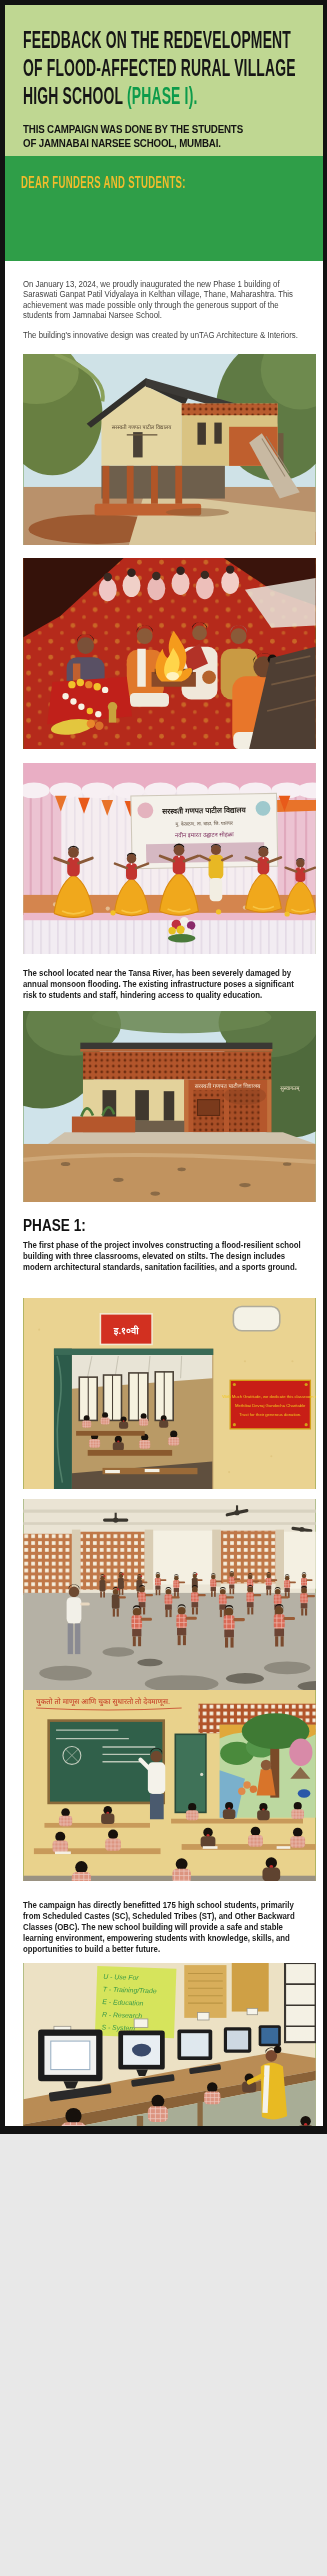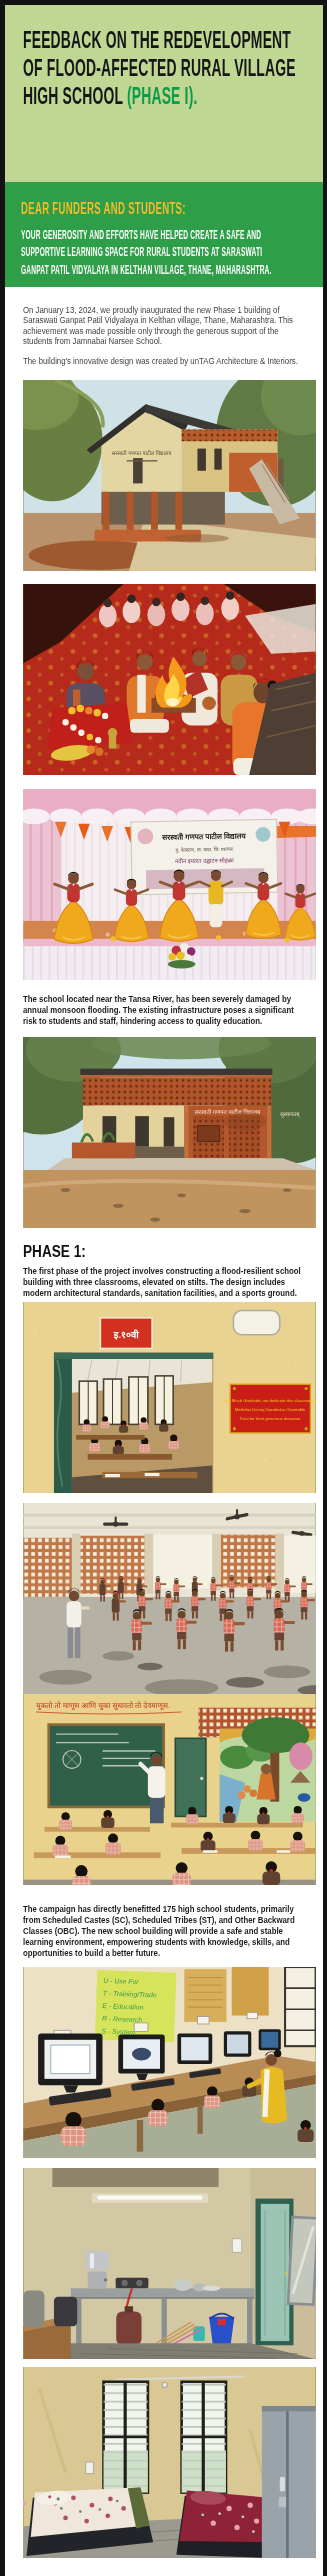--- a/index.html
+++ b/index.html
@@ -1,35 +1,35 @@
 <!DOCTYPE html>
 <html style="font-size:8.5px"><head>
 <meta charset="utf-8">
 <style>
   html,body{margin:0;padding:0;background:#e8e8e8;}
   .page{width:328px;margin:0 auto;background:#121212;font-family:"Liberation Sans",sans-serif;}
   .frame{padding:5.3px 5.3px 7.4px 5.3px;}
   .inner{background:#ffffff;}
   
-  .header{background:#bfd792;padding:21px 17.4px 0 17.4px;height:177px;box-sizing:border-box;overflow:hidden;}
+  .header{background:#bfd792;padding:21px 17.4px 0 17.4px;height:151px;box-sizing:border-box;overflow:hidden;}
   .title-line{display:block;font-weight:bold;font-size:24px;line-height:28px;color:#161616;
     transform:scaleX(0.58);transform-origin:0 50%;white-space:nowrap;letter-spacing:0.3px;}
   .hl{color:#0d9b4b;}
   .subtitle{margin-top:11.6px;}
   .subtitle span{display:block;font-weight:bold;font-size:11.6px;line-height:14.3px;color:#141414;
     transform:scaleX(0.84);transform-origin:0 50%;white-space:nowrap;letter-spacing:-0.2px;}
   
   .banner{background:#2f9e48;height:105px;box-sizing:border-box;padding:18px 12px 0 16px;overflow:hidden;}
   .banner-heading{display:block;font-weight:bold;font-size:16px;line-height:18px;color:#f2bc2c;
     transform:scaleX(0.60);transform-origin:0 50%;white-space:nowrap;letter-spacing:0.5px;}
   .banner-msg{margin-top:8.5px;}
   .banner-msg span{display:block;font-weight:bold;font-size:12px;line-height:17.4px;color:#ffffff;
     transform:scaleX(0.55);transform-origin:0 50%;white-space:nowrap;letter-spacing:0.3px;}
   
-  .body{padding:17.4px 17.4px 0 17.4px;height:2300px;box-sizing:border-box;overflow:hidden;background:#fff;}
+  .body{padding:17.4px 17.4px 0 17.4px;height:1865px;box-sizing:border-box;overflow:hidden;background:#fff;}
   .flow{width:117.6%;transform:scaleX(0.85);transform-origin:0 0;}
   p{margin:0;}
   .para{font-size:9.2px;line-height:10.6px;color:#3f3f3f;font-weight:normal;}
   .bold-note{font-size:9.2px;line-height:11px;color:#1d1d1d;font-weight:bold;}
   .phase-h{font-size:16px;line-height:18.5px;color:#111;font-weight:bold;}
   figure{margin:0;width:293px;height:191px;overflow:hidden;background:#4d7c0f;}
   figure svg{display:block;}
   text{font-family:"Liberation Sans",sans-serif;}
 </style>
 </head>
@@ -38,29 +38,28 @@
 <div class="page">
 <div class="frame">
 <div class="inner">
 
   <div class="header">
     <h1 style="margin:0;">
       <span class="title-line">FEEDBACK ON THE REDEVELOPMENT</span>
       <span class="title-line">OF FLOOD-AFFECTED RURAL VILLAGE</span>
       <span class="title-line"><span>HIGH SCHOOL </span><span class="hl">(PHASE I).</span></span>
     </h1>
+    <div class="subtitle">
+      <span>THIS CAMPAIGN WAS DONE BY THE STUDENTS</span>
+      <span>OF JAMNABAI NARSEE SCHOOL, MUMBAI.</span>
+    </div>
   </div>
 
   <div class="banner">
     <span class="banner-heading">DEAR FUNDERS AND STUDENTS:</span>
-    <div class="banner-msg">
-      <span>YOUR GENEROSITY AND EFFORTS HAVE HELPED CREATE A SAFE AND</span>
-      <span>SUPPORTIVE LEARNING SPACE FOR RURAL STUDENTS AT SARASWATI</span>
-      <span>GANPAT PATIL VIDYALAYA IN KELTHAN VILLAGE, THANE, MAHARASHTRA.</span>
-    </div>
   </div>
 
   <div class="body">
 
     <div class="flow">
             <p class="para">On January 13, 2024, we proudly inaugurated the new Phase 1 building of Saraswati Ganpat Patil Vidyalaya in Kelthan village, Thane, Maharashtra. This achievement was made possible only through the generous support of the students from Jamnabai Narsee School.</p>
           </div>
     <div class="flow" style="margin-top:8.5px;">
             <p class="para">The building's innovative design was created by unTAG Architecture &amp; Interiors.</p>
           </div>
@@ -388,21 +387,21 @@
       </svg>
     </figure>
 
     <div class="flow" style="margin-top:15px;">
             <p class="phase-h">PHASE 1:</p>
           </div>
     <div class="flow" style="margin-top:5.3px;">
             <p class="bold-note">The first phase of the project involves constructing a flood-resilient school building with three classrooms, elevated on stilts. The design includes modern architectural standards, sanitation facilities, and a sports ground.</p>
           </div>
 
-    <figure style="margin-top:3px;">
+    <figure style="margin-top:25px;">
       <svg viewBox="0 0 554 362" width="293" height="191">
         <rect width="554" height="362" fill="#ead391"></rect>
         <g fill="#d9bd72" opacity="0.5">
                 <circle cx="420" cy="120" r="2"></circle>
                 <circle cx="470" cy="300" r="2"></circle>
                 <circle cx="510" cy="120" r="2"></circle>
                 <circle cx="30" cy="60" r="2"></circle>
                 <circle cx="390" cy="330" r="2"></circle>
                 <circle cx="460" cy="60" r="2"></circle>
               </g>

